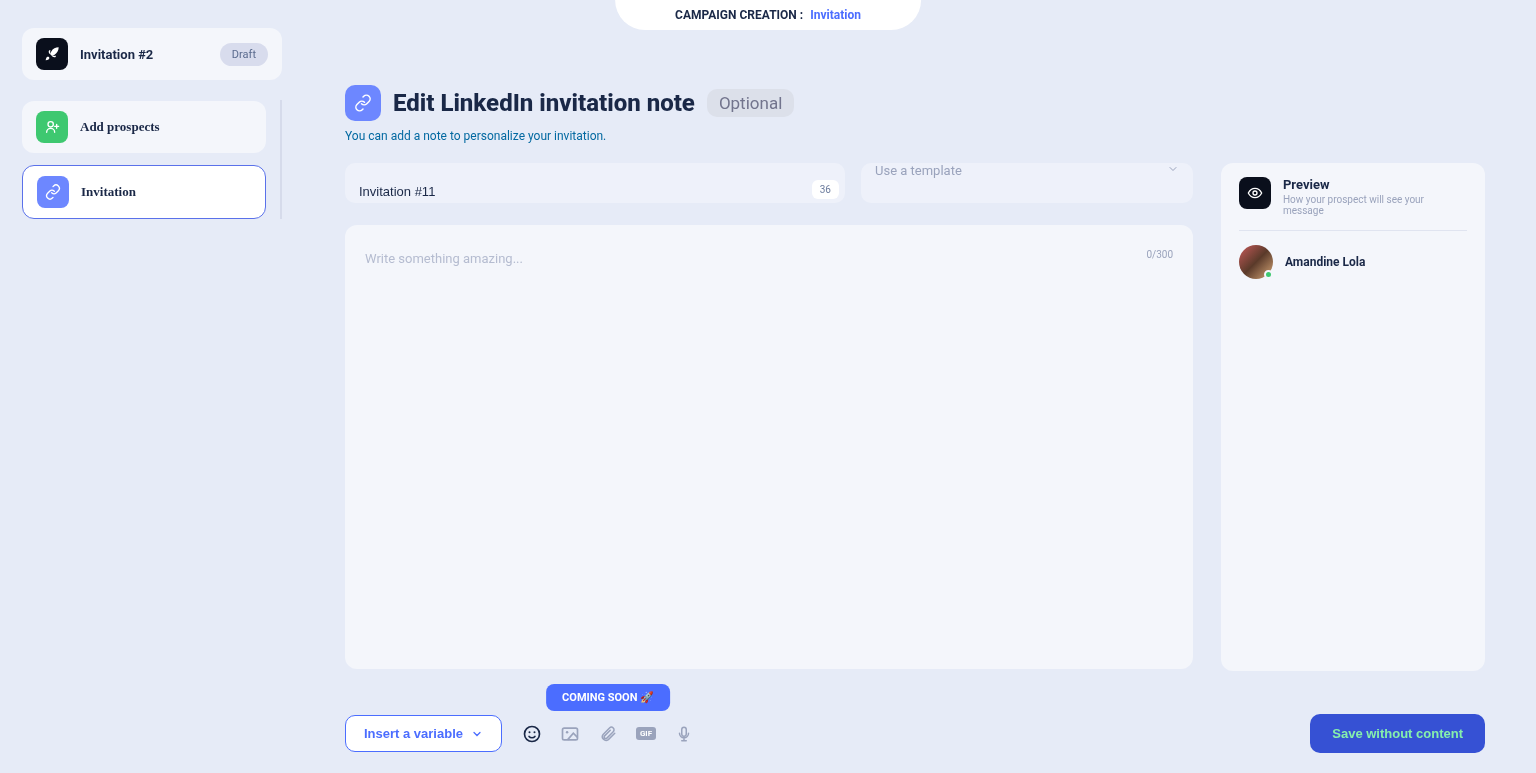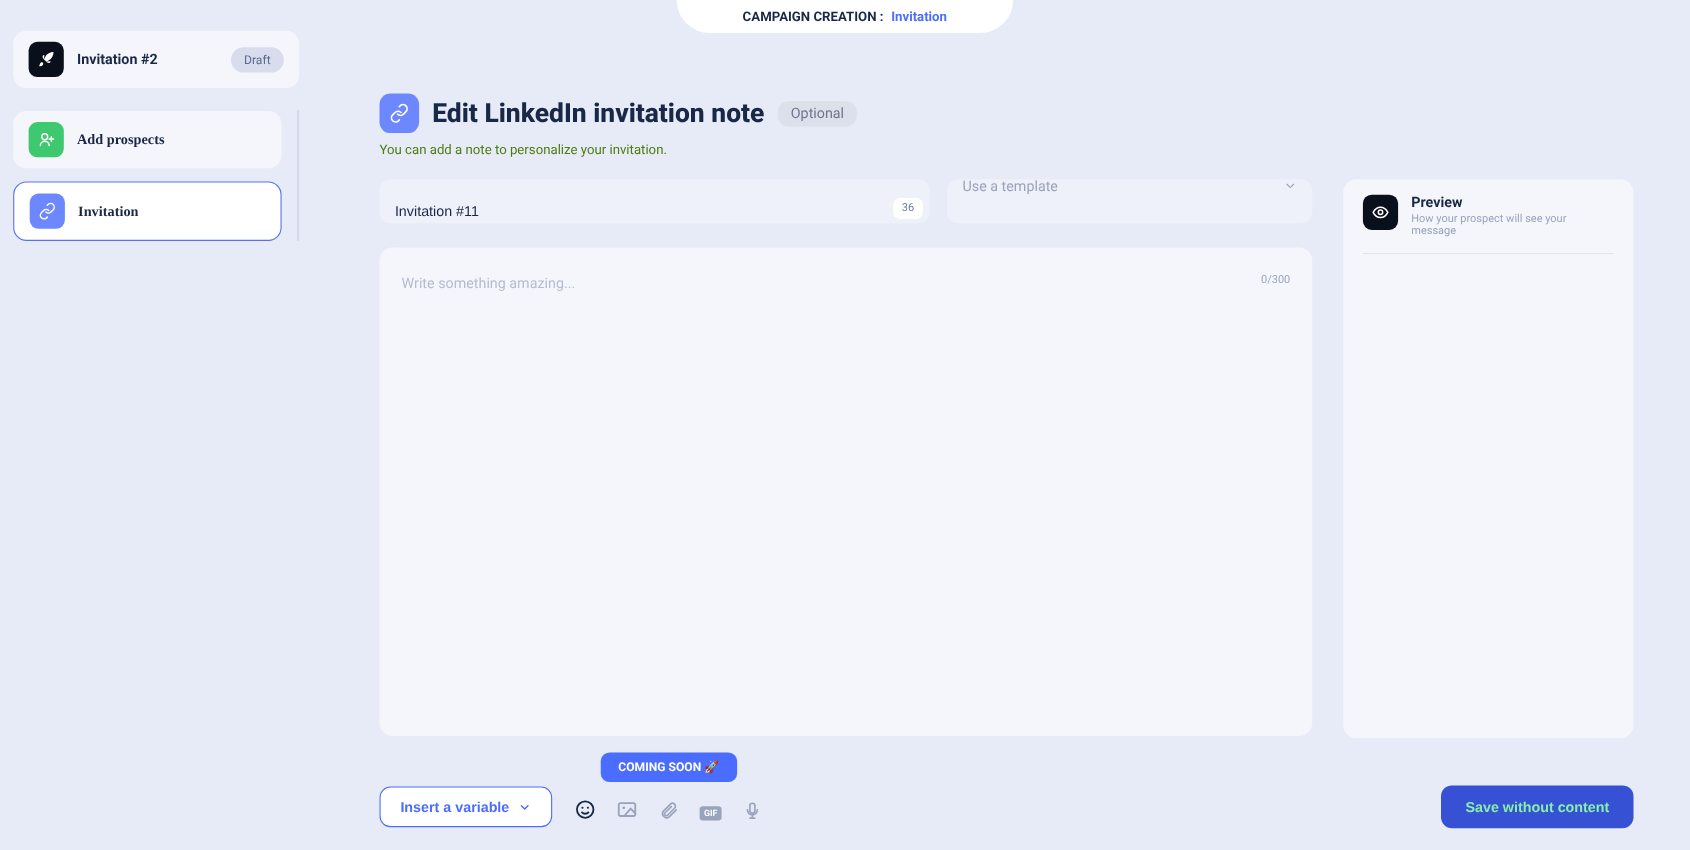--- a/index.html
+++ b/index.html
@@ -23,21 +23,21 @@
       font-size: 12px;
       font-weight: 700;
       color: #1a2847;
     }
     .top-banner .banner-suffix {
       color: #4b6dff;
       margin-left: 4px;
     }
     .sidebar {
       position: absolute;
-      left: 12px;
+      left: 22px;
       top: 28px;
       width: 260px;
     }
     .campaign-card {
       background: #f4f6fb;
       border-radius: 12px;
       padding: 10px 14px;
       display: flex;
       align-items: center;
       gap: 12px;
@@ -119,27 +119,27 @@
       color: #fff;
     }
     .header-title {
       font-size: 24px;
       font-weight: 800;
       color: #1a2847;
     }
     .optional-badge {
       background: #dce0ea;
       color: #72748d;
-      font-size: 13px;
+      font-size: 17px;
       padding: 4px 12px;
       border-radius: 10px;
     }
     .subheader {
       font-size: 12px;
-      color: #4d7c0f;
+      color: #0369a1;
       margin-bottom: 20px;
     }
     .editor-row {
       display: flex;
       gap: 28px;
     }
     .editor-col { width: 848px; }
     .input-row {
       display: flex;
       gap: 16px;
@@ -291,21 +291,21 @@
       font-weight: 700;
       padding: 7px 16px;
       border-radius: 8px;
       white-space: nowrap;
     }
     .toolbar-icons { display: flex; align-items: center; gap: 14px; }
     .tool-icon {
       width: 24px;
       height: 24px;
       display: flex;
-      align-items: flex-end;
+      align-items: center;
       justify-content: center;
       color: #9aa3bc;
       cursor: pointer;
     }
     .tool-icon.emoji { color: #1a2847; }
     .gif-badge {
       background: #9aa3bc;
       color: #fff;
       font-size: 8px;
       font-weight: 700;
@@ -405,20 +405,27 @@
           <svg width="16" height="16" viewBox="0 0 24 24" fill="none">
             <path d="M2 12s3.5-7 10-7 10 7 10 7-3.5 7-10 7S2 12 2 12z" stroke="currentColor" stroke-width="2"></path>
             <circle cx="12" cy="12" r="3" stroke="currentColor" stroke-width="2"></circle>
           </svg>
         </div>
         <div>
           <div class="preview-title">Preview</div>
           <div class="preview-sub">How your prospect will see your message</div>
         </div>
       </div>
+      <div class="prospect-row">
+        <div class="avatar-wrap">
+          <div class="avatar"></div>
+          <div class="presence"></div>
+        </div>
+        <div class="prospect-name">Amandine Lola</div>
+      </div>
     </div>
   </div>
 </div>
 
 <div class="bottom-bar">
   <button class="insert-var-btn">
     <span>Insert a variable</span>
     <span>
       <svg width="12" height="12" viewBox="0 0 24 24" fill="none">
           <path d="M6 9l6 6 6-6" stroke="currentColor" stroke-width="2.5" stroke-linecap="round"></path>

